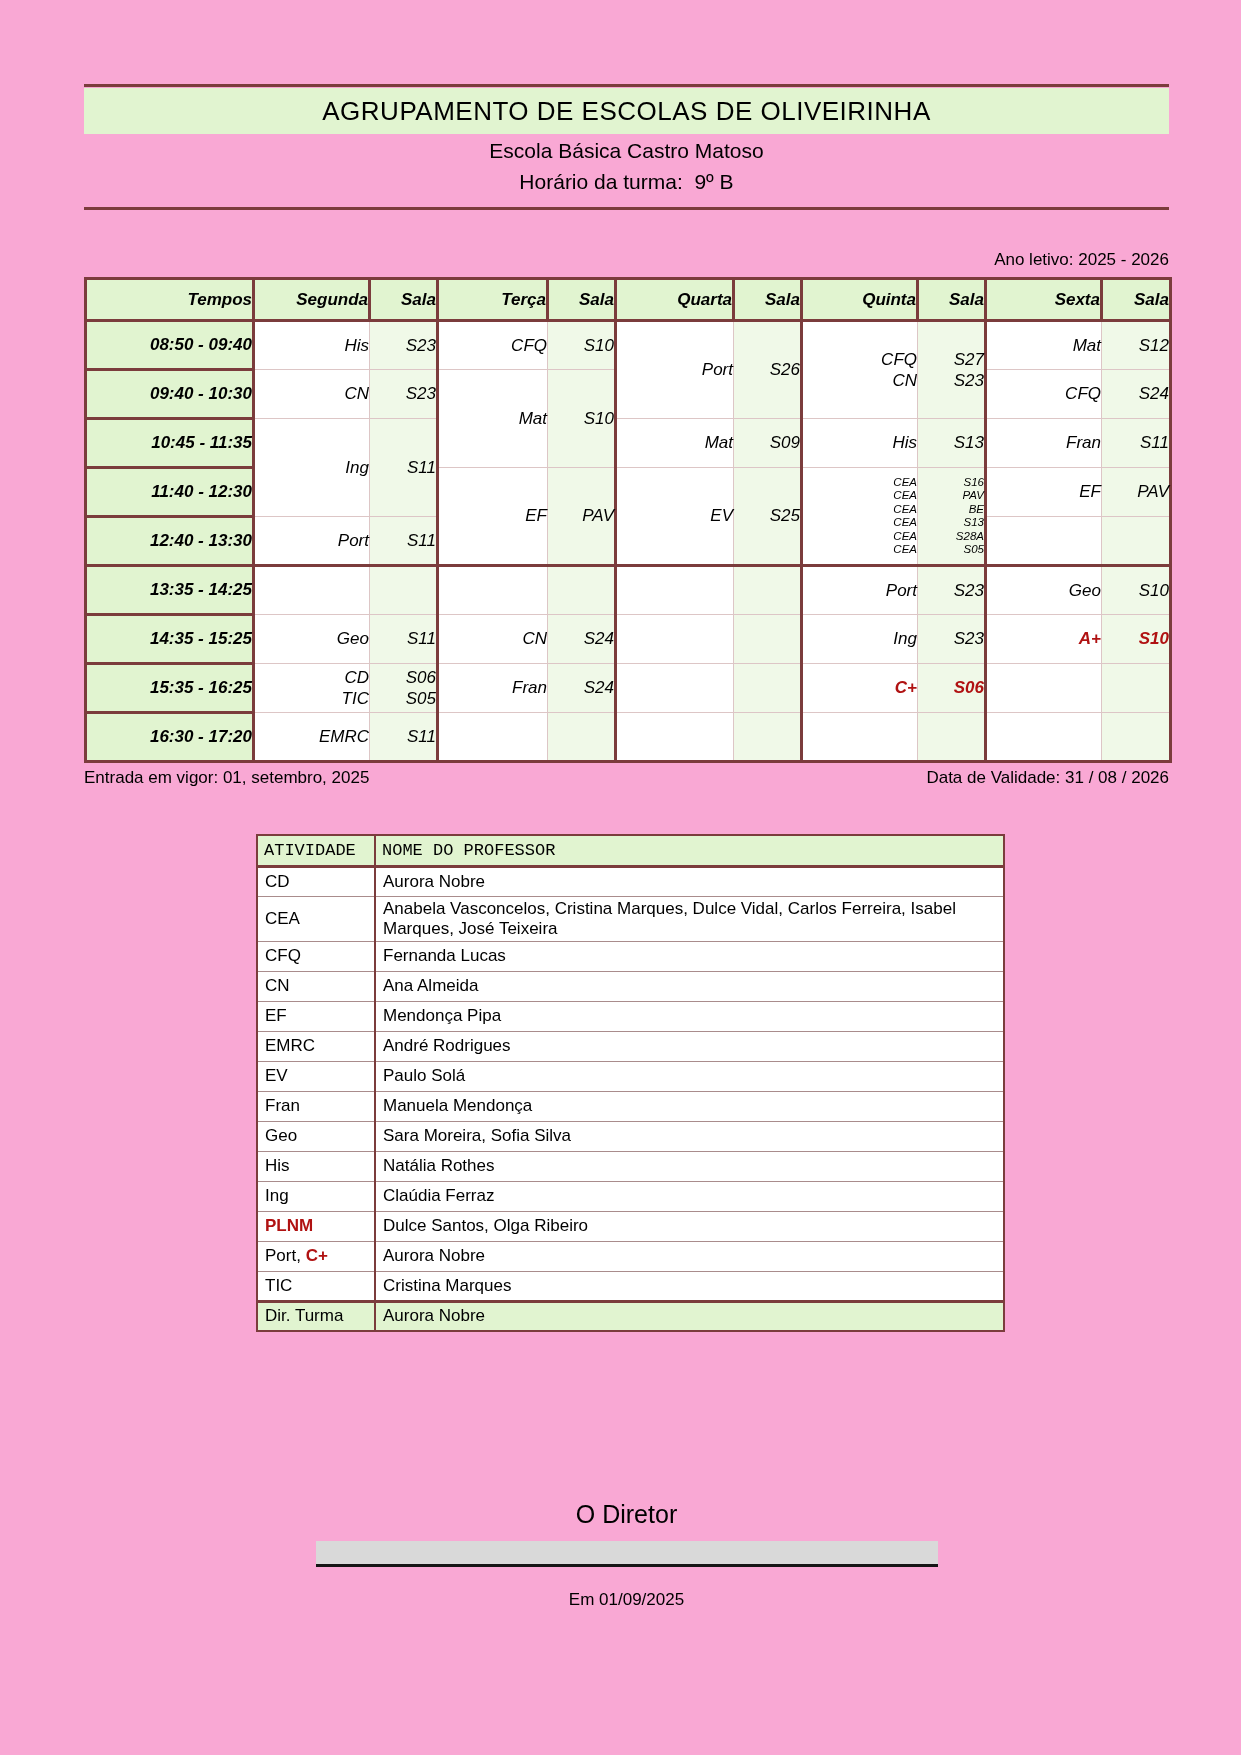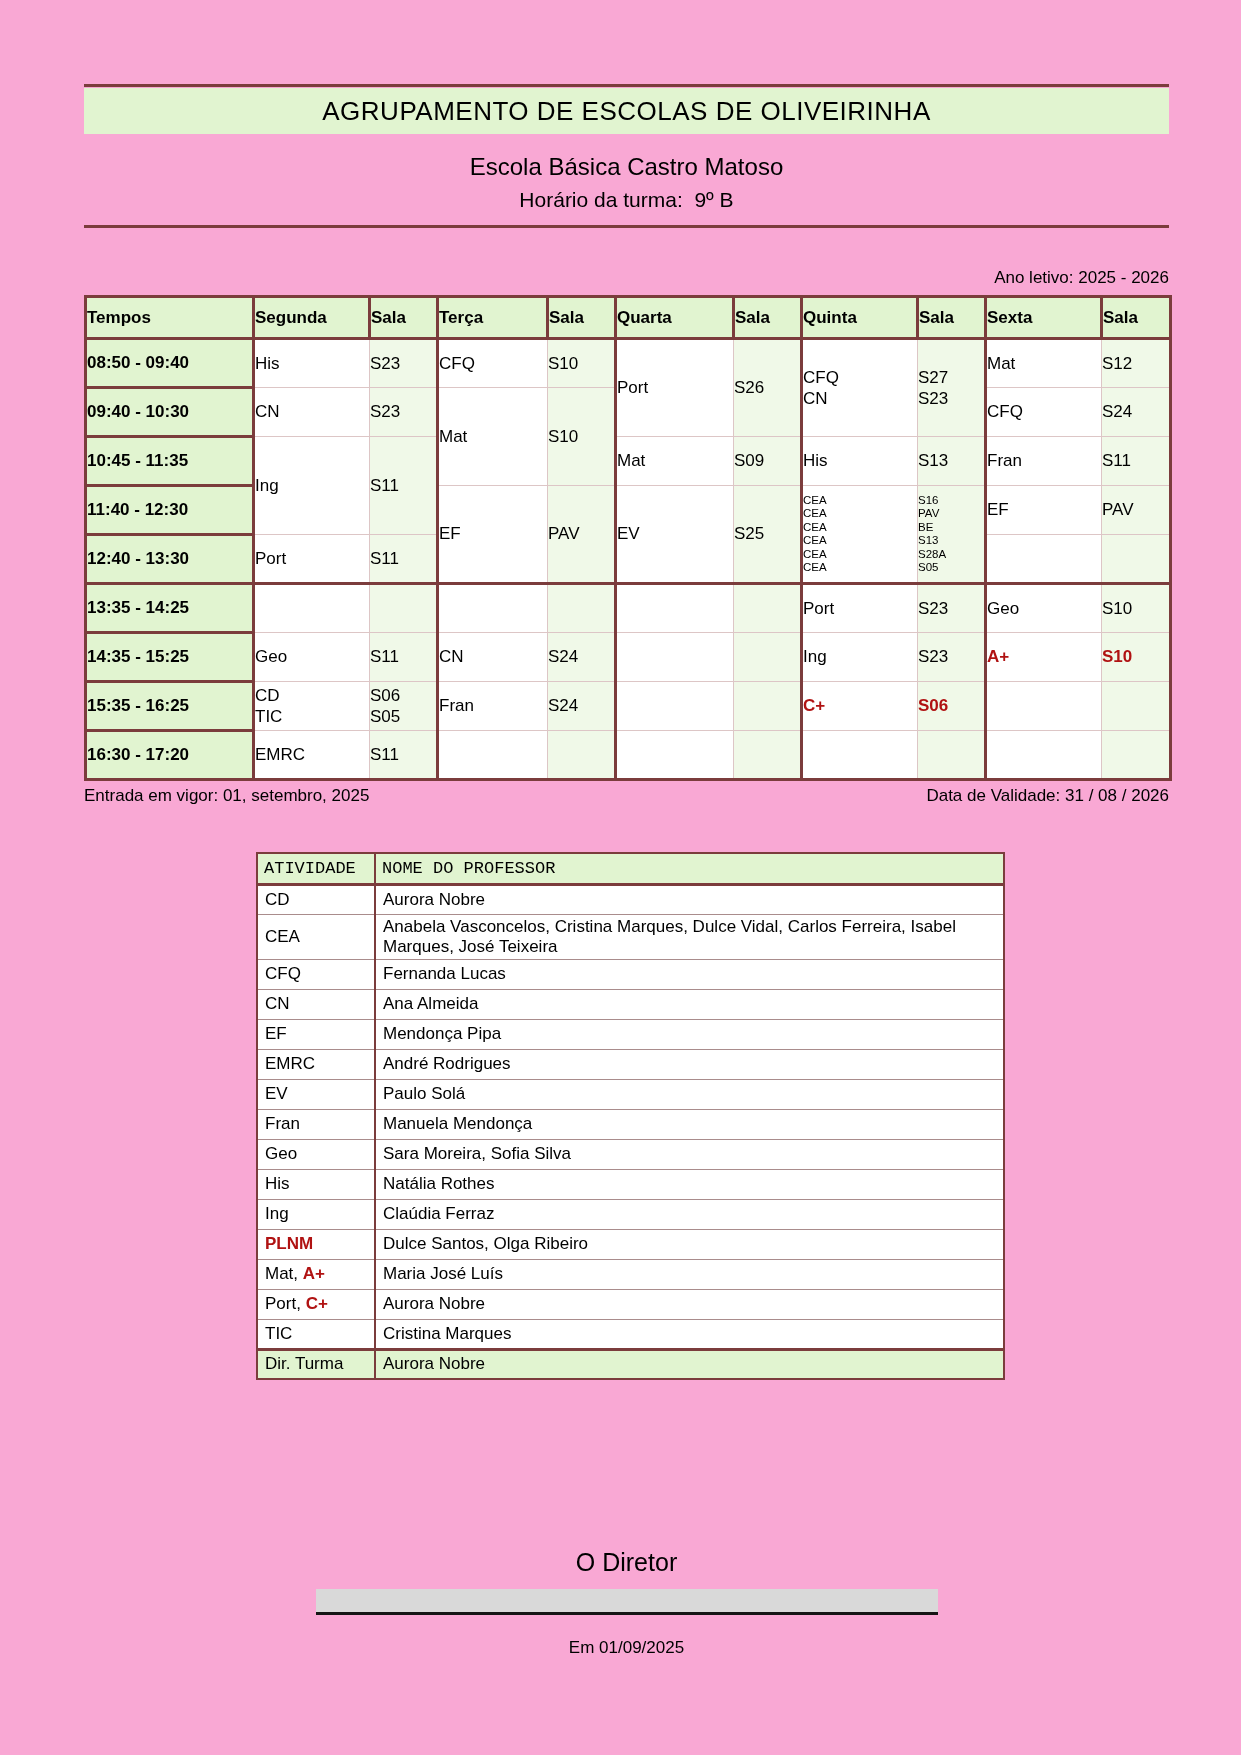--- a/index.html
+++ b/index.html
@@ -18,31 +18,31 @@
     color:#000;
   }
   .page{width:1241px;height:1755px;position:relative;background:#f9a8d4;padding-left:12px;}
   .content{width:1085px;margin:0 auto;padding-top:84px;}
 
   .rule{height:3px;background:var(--maroon);}
   .title-bar{
     margin-top:1px;height:46px;background:var(--green);
     text-align:center;font-size:26px;line-height:46px;letter-spacing:0.5px;
   }
-  .sub1{margin-top:19px;text-align:center;font-size:24px;}
+  .sub1{margin-top:5px;text-align:center;font-size:21px;}
   .sub2{margin-top:7px;text-align:center;font-size:21px;white-space:pre;}
   .rule2{margin-top:13px;}
 
   .year{margin-top:40px;text-align:right;font-size:17px;}
 
   
   table.tt{
     margin-top:7px;width:1085px;table-layout:fixed;
     border-collapse:collapse;border:3px solid var(--maroon);
-    font-size:17px;text-align:left;
+    font-size:17px;text-align:right;font-style:italic;
   }
   table.tt th{
     height:42px;background:var(--green);
     border:3px solid var(--maroon);
     font-size:17px;font-weight:bold;
   }
   table.tt td{height:49px;border:1px solid var(--thin);background:#fff;}
   table.tt td.time{
     background:var(--green);font-weight:bold;
     border:3px solid var(--maroon);
@@ -327,24 +327,20 @@
         </tr>
         <tr>
           <td class="act"><span>Ing</span></td>
           <td>Claúdia Ferraz</td>
         </tr>
         <tr>
           <td class="act"><span></span><span class="redtxt">PLNM</span></td>
           <td>Dulce Santos, Olga Ribeiro</td>
         </tr>
         <tr>
-          <td class="act"><span>Mat, </span><span class="redtxt">A+</span></td>
-          <td>Maria José Luís</td>
-        </tr>
-        <tr>
           <td class="act"><span>Port, </span><span class="redtxt">C+</span></td>
           <td>Aurora Nobre</td>
         </tr>
         <tr>
           <td class="act"><span>TIC</span></td>
           <td>Cristina Marques</td>
         </tr>
         <tr class="hl">
           <td class="act"><span>Dir. Turma</span></td>
           <td>Aurora Nobre</td>

